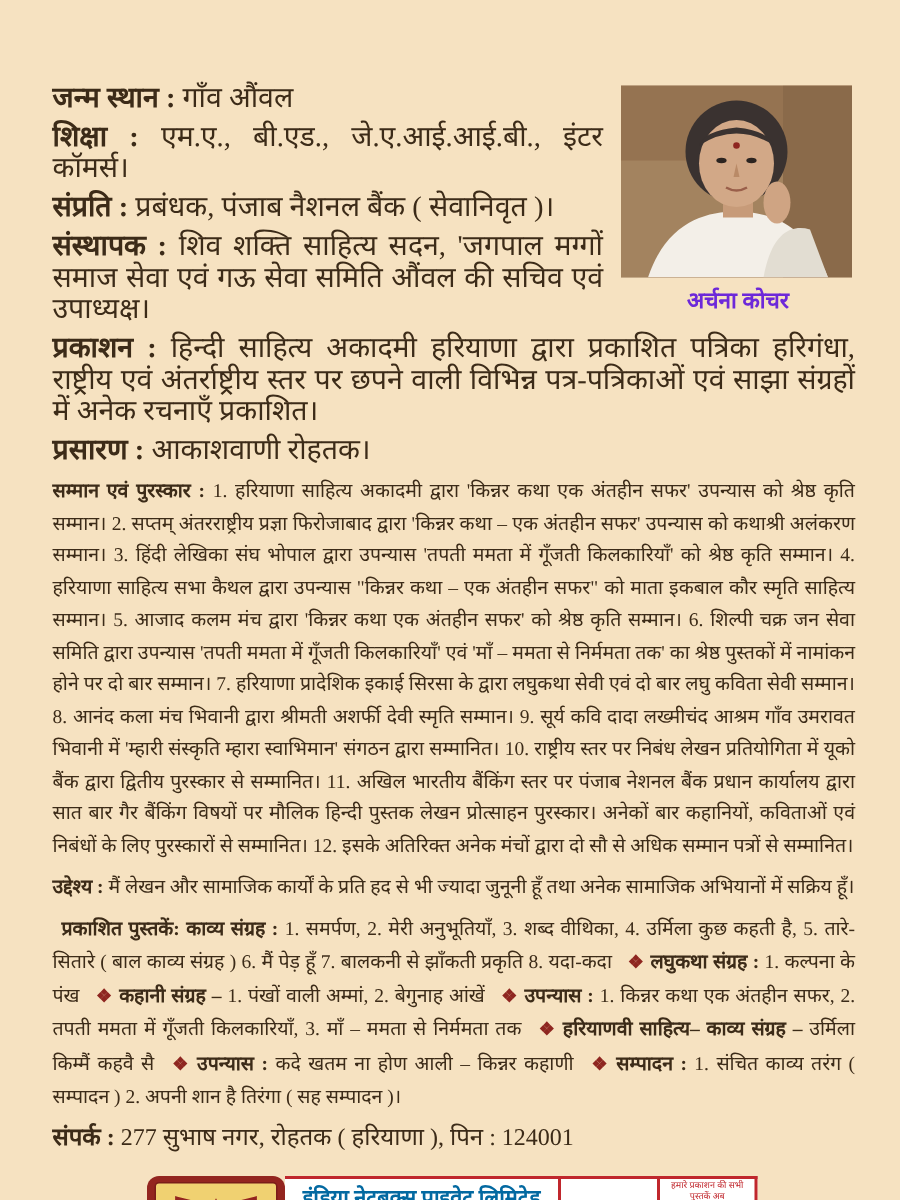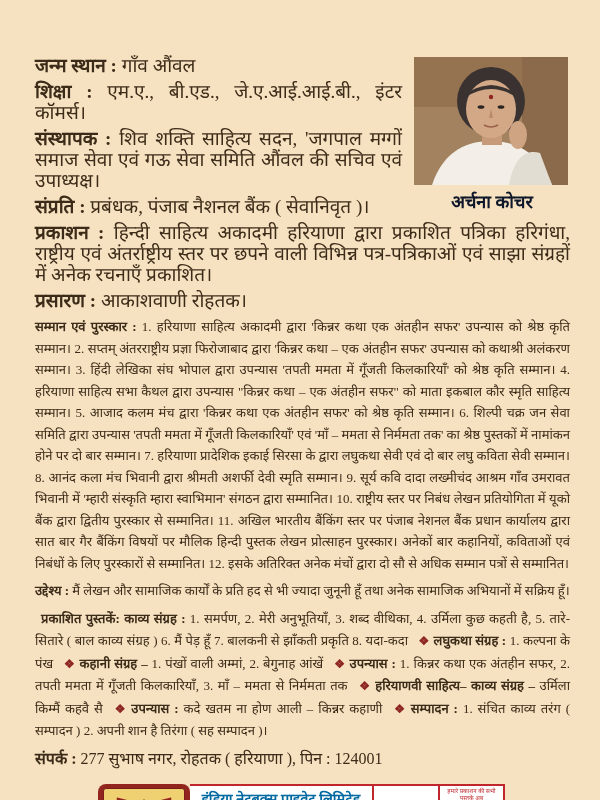--- a/index.html
+++ b/index.html
@@ -20,22 +20,22 @@
     text-align:center;
   }
   .photo-frame{
     width:154px;height:128px;
     background:#9d7f5d;
     overflow:hidden;
   }
   .photo-caption{
     margin-top:4px;
     font-weight:bold;
-    font-size:18px;
-    color:#0f172a;
+    font-size:15px;
+    color:#6d28d9;
   }
   p{margin:0 0 5px 0;}
   .bio-line{font-size:19px;line-height:21px;text-align:justify;}
   .lbl{font-weight:bold;}
   .para{font-size:13px;line-height:21.5px;text-align:justify;margin-bottom:6px;}
   .books-seg{margin-right:5px;}
   .bullet{color:#8e2620;font-weight:bold;margin:0 4px 0 2px;font-size:12px;}
   .contact-line{font-size:16px;line-height:22px;}
   
   .banner{
@@ -141,26 +141,26 @@
 
     <p class="bio-line">
       <span class="lbl">जन्म स्थान :</span>
       <span>गाँव औंवल</span>
     </p>
     <p class="bio-line">
       <span class="lbl">शिक्षा :</span>
       <span>एम.ए., बी.एड., जे.ए.आई.आई.बी., इंटर कॉमर्स।</span>
     </p>
     <p class="bio-line">
+      <span class="lbl">संप्रति :</span>
+      <span>प्रबंधक, पंजाब नैशनल बैंक ( सेवानिवृत )।</span>
+    </p>
+    <p class="bio-line">
       <span class="lbl">संस्थापक :</span>
       <span>शिव शक्ति साहित्य सदन, 'जगपाल मग्गों समाज सेवा एवं गऊ सेवा समिति औंवल की सचिव एवं उपाध्यक्ष।</span>
-    </p>
-    <p class="bio-line">
-      <span class="lbl">संप्रति :</span>
-      <span>प्रबंधक, पंजाब नैशनल बैंक ( सेवानिवृत )।</span>
     </p>
     <p class="bio-line">
       <span class="lbl">प्रकाशन :</span>
       <span>हिन्दी साहित्य अकादमी हरियाणा द्वारा प्रकाशित पत्रिका हरिगंधा, राष्ट्रीय एवं अंतर्राष्ट्रीय स्तर पर छपने वाली विभिन्न पत्र-पत्रिकाओं एवं साझा संग्रहों में अनेक रचनाएँ प्रकाशित।</span>
     </p>
     <p class="bio-line">
       <span class="lbl">प्रसारण :</span>
       <span>आकाशवाणी रोहतक।</span>
     </p>
   </div>

